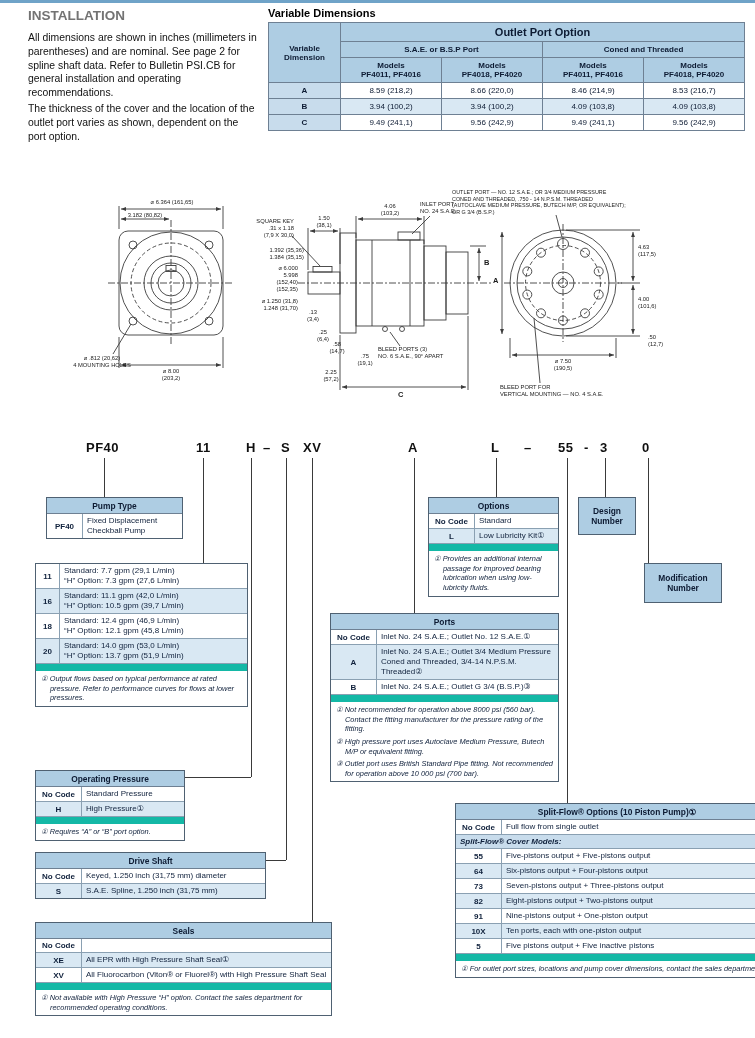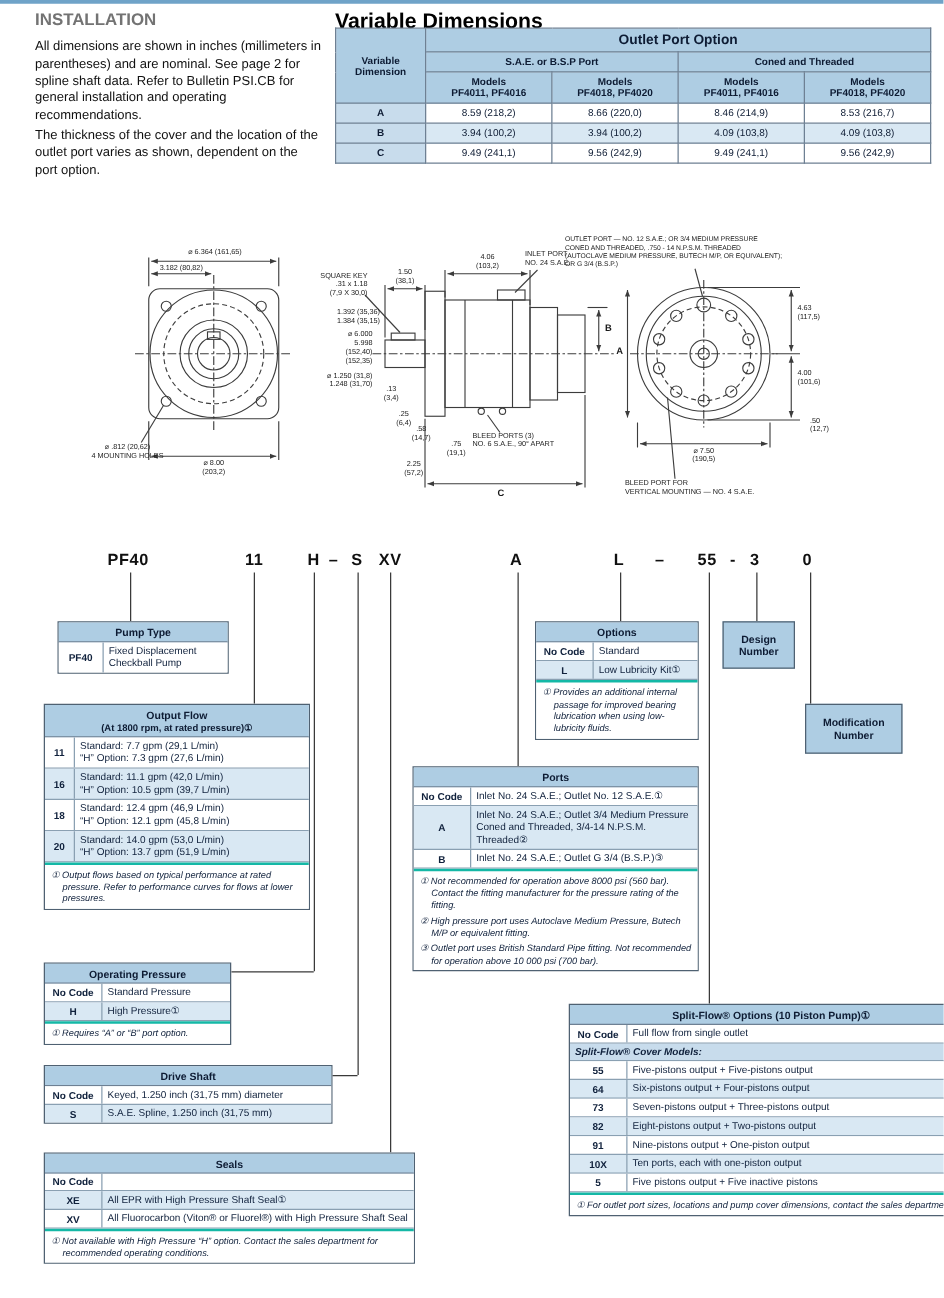--- a/index.html
+++ b/index.html
@@ -6,21 +6,21 @@
   html,body { background:#fff; }
   body { font-family:"Liberation Sans", sans-serif; color:#111; }
   #page { position:relative; width:755px; height:1038px; background:#fff; overflow:hidden; }
   .toprule { position:absolute; left:0; top:0; width:755px; height:3px; background:#6fa3c8; }
 
   .h-install { position:absolute; left:28px; top:8px; font-size:13.5px; font-weight:bold; color:#737373; }
   .ipara { position:absolute; left:28px; width:229px; font-size:10.4px; line-height:1.33; color:#111; }
   .p1 { top:31px; }
   .p2 { top:102px; }
 
-  .h-vd { position:absolute; left:268px; top:7px; font-size:17px; font-weight:bold; color:#000; }
+  .h-vd { position:absolute; left:268px; top:7px; font-size:11px; font-weight:bold; color:#000; }
   .vdtable { position:absolute; left:268px; top:22px; border-collapse:collapse; font-size:8px; table-layout:fixed; }
   .vdtable td { border:1px solid #6e8093; padding:3px 2px; text-align:center; color:#0d1b33; white-space:pre-line; vertical-align:middle; }
   .vdtable .hd { background:#aecde3; font-weight:bold; }
   .vdtable .top { font-size:11px; }
   .vdtable .dimc { background:#c8dcec; font-weight:bold; }
   .vdtable .c0 { width:72px; }
   .vdtable .cm { width:101px; }
   .vdtable tr.altrow td.dv { background:#d9e8f3; }
   .vdtable td.dv { background:#fff; }
 
@@ -38,21 +38,21 @@
   .box-title { background:#aecde3; border-bottom:1px solid #6e8093; font-weight:bold; text-align:center; padding:2.5px 2px; color:#0d1b33; font-size:8.4px; line-height:1.2; white-space:pre-line; }
   .box-title .subt { font-size:7.6px; }
   .box-row { display:flex; border-bottom:1px solid #8aa0b2; background:#fff; }
   .box-row:last-child { border-bottom:none; }
   .box-row.alt { background:#d9e8f3; }
   .code-cell { flex:0 0 46px; width:46px; font-weight:bold; text-align:center; border-right:1px solid #8aa0b2; padding:2px 1px; display:flex; align-items:center; justify-content:center; }
   .narrowcode .code-cell { flex:0 0 24px; width:24px; }
   .midcode .code-cell { flex:0 0 36px; width:36px; }
   .desc-cell { flex:1; padding:2px 4px; display:flex; align-items:center; white-space:pre-line; line-height:1.25; }
   .box-sub { background:#c8dcec; border-bottom:1px solid #8aa0b2; font-style:italic; font-weight:bold; padding:2px 4px; }
-  .box-foot { font-style:italic; padding:3px 5px 3px 14px; font-size:7.4px; line-height:1.3; border-top:2px solid #14b8a6; text-indent:-9px; background:#fff; }
+  .box-foot { font-style:italic; padding:3px 5px 3px 14px; font-size:7.4px; line-height:1.3; border-top:7px solid #14b8a6; text-indent:-9px; background:#fff; }
   .box-foot + .box-foot { border-top:none; padding-top:0; }
 
   .bluebox { position:absolute; border:1px solid #4f6172; background:#aecde3; font-weight:bold; font-size:8.4px; color:#0d1b33; display:flex; align-items:center; justify-content:center; text-align:center; white-space:pre-line; line-height:1.25; }
 </style>
 </head>
 <body>
 
 <div id="page">
   <div class="toprule"></div>
 
@@ -297,21 +297,20 @@
       <div class="desc-cell">Standard</div>
     </div>
     <div class="box-row alt">
       <div class="code-cell">L</div>
       <div class="desc-cell">Low Lubricity Kit①</div>
     </div>
     <div class="box-foot">① Provides an additional internal passage for improved bearing lubrication when using low-lubricity fluids.</div>
   </div>
 
   <div class="codebox narrowcode" style="left:35px;top:563px;width:213px">
-    <div class="box-title"><span>Output Flow</span><br><span class="subt">(At 1800 rpm, at rated pressure)①</span></div>
     <div class="box-row">
       <div class="code-cell">11</div>
       <div class="desc-cell">Standard: 7.7 gpm (29,1 L/min)
 “H” Option: 7.3 gpm (27,6 L/min)</div>
     </div>
     <div class="box-row alt">
       <div class="code-cell">16</div>
       <div class="desc-cell">Standard: 11.1 gpm (42,0 L/min)
 “H” Option: 10.5 gpm (39,7 L/min)</div>
     </div>

